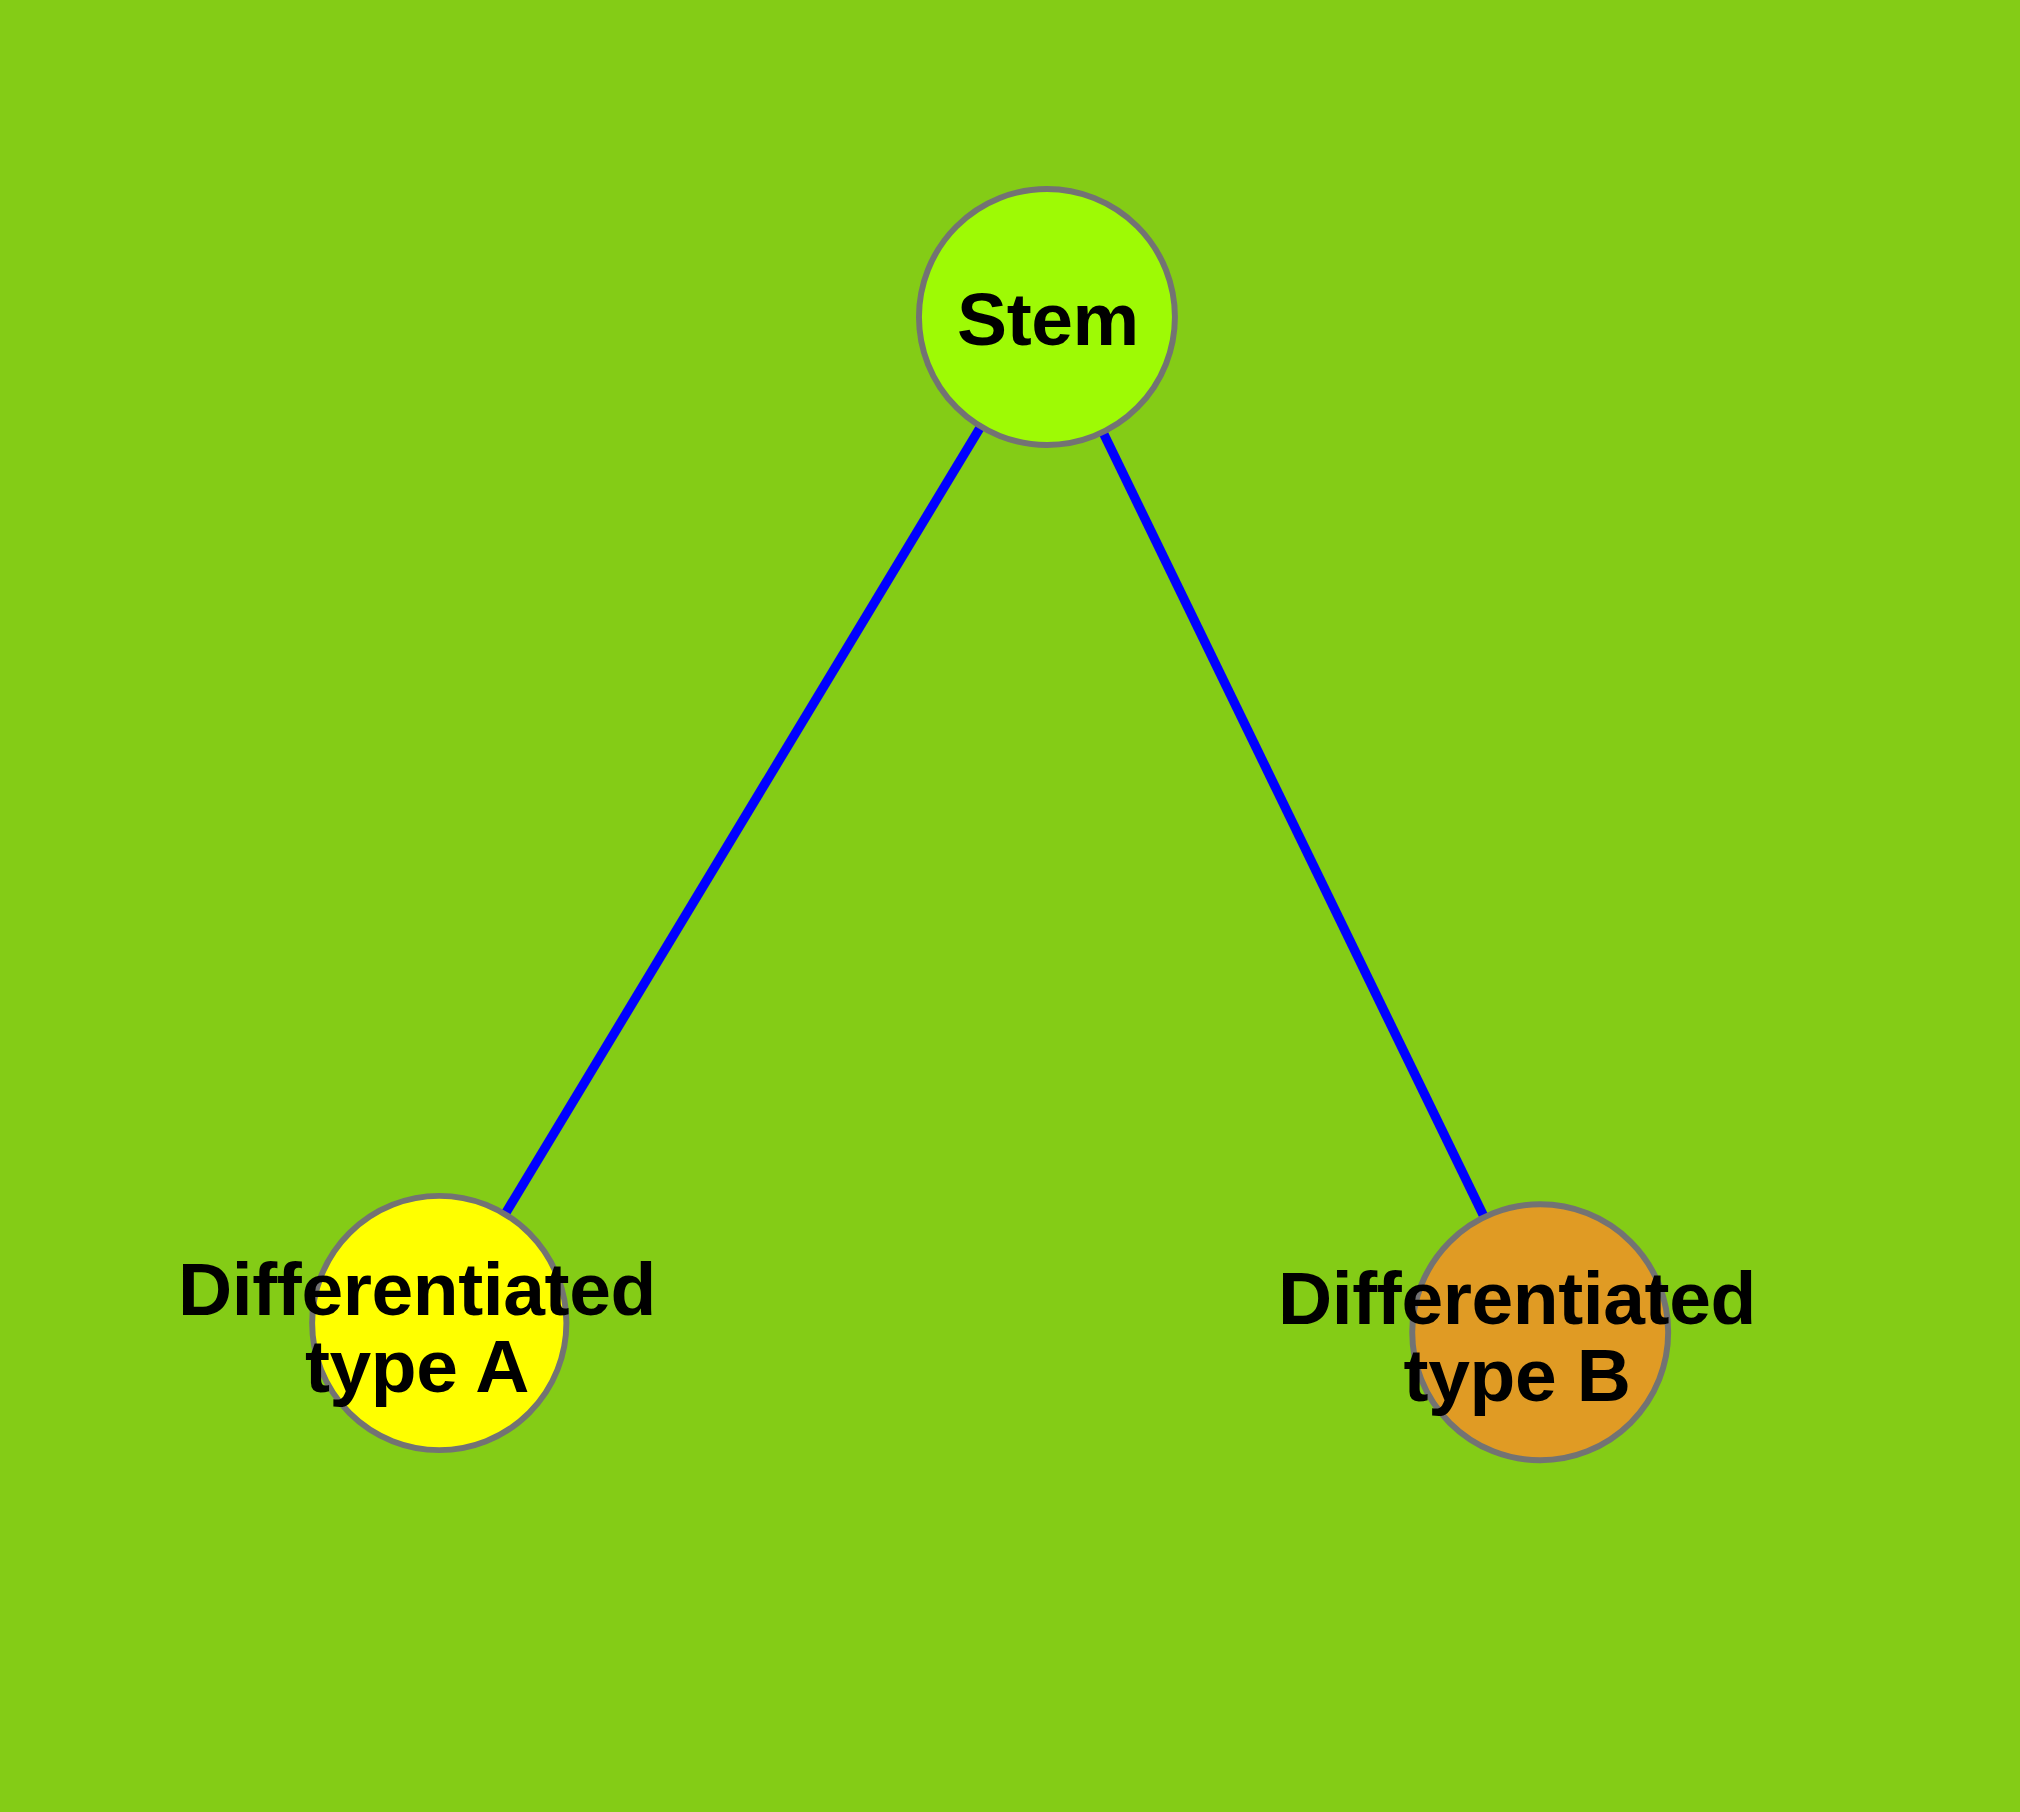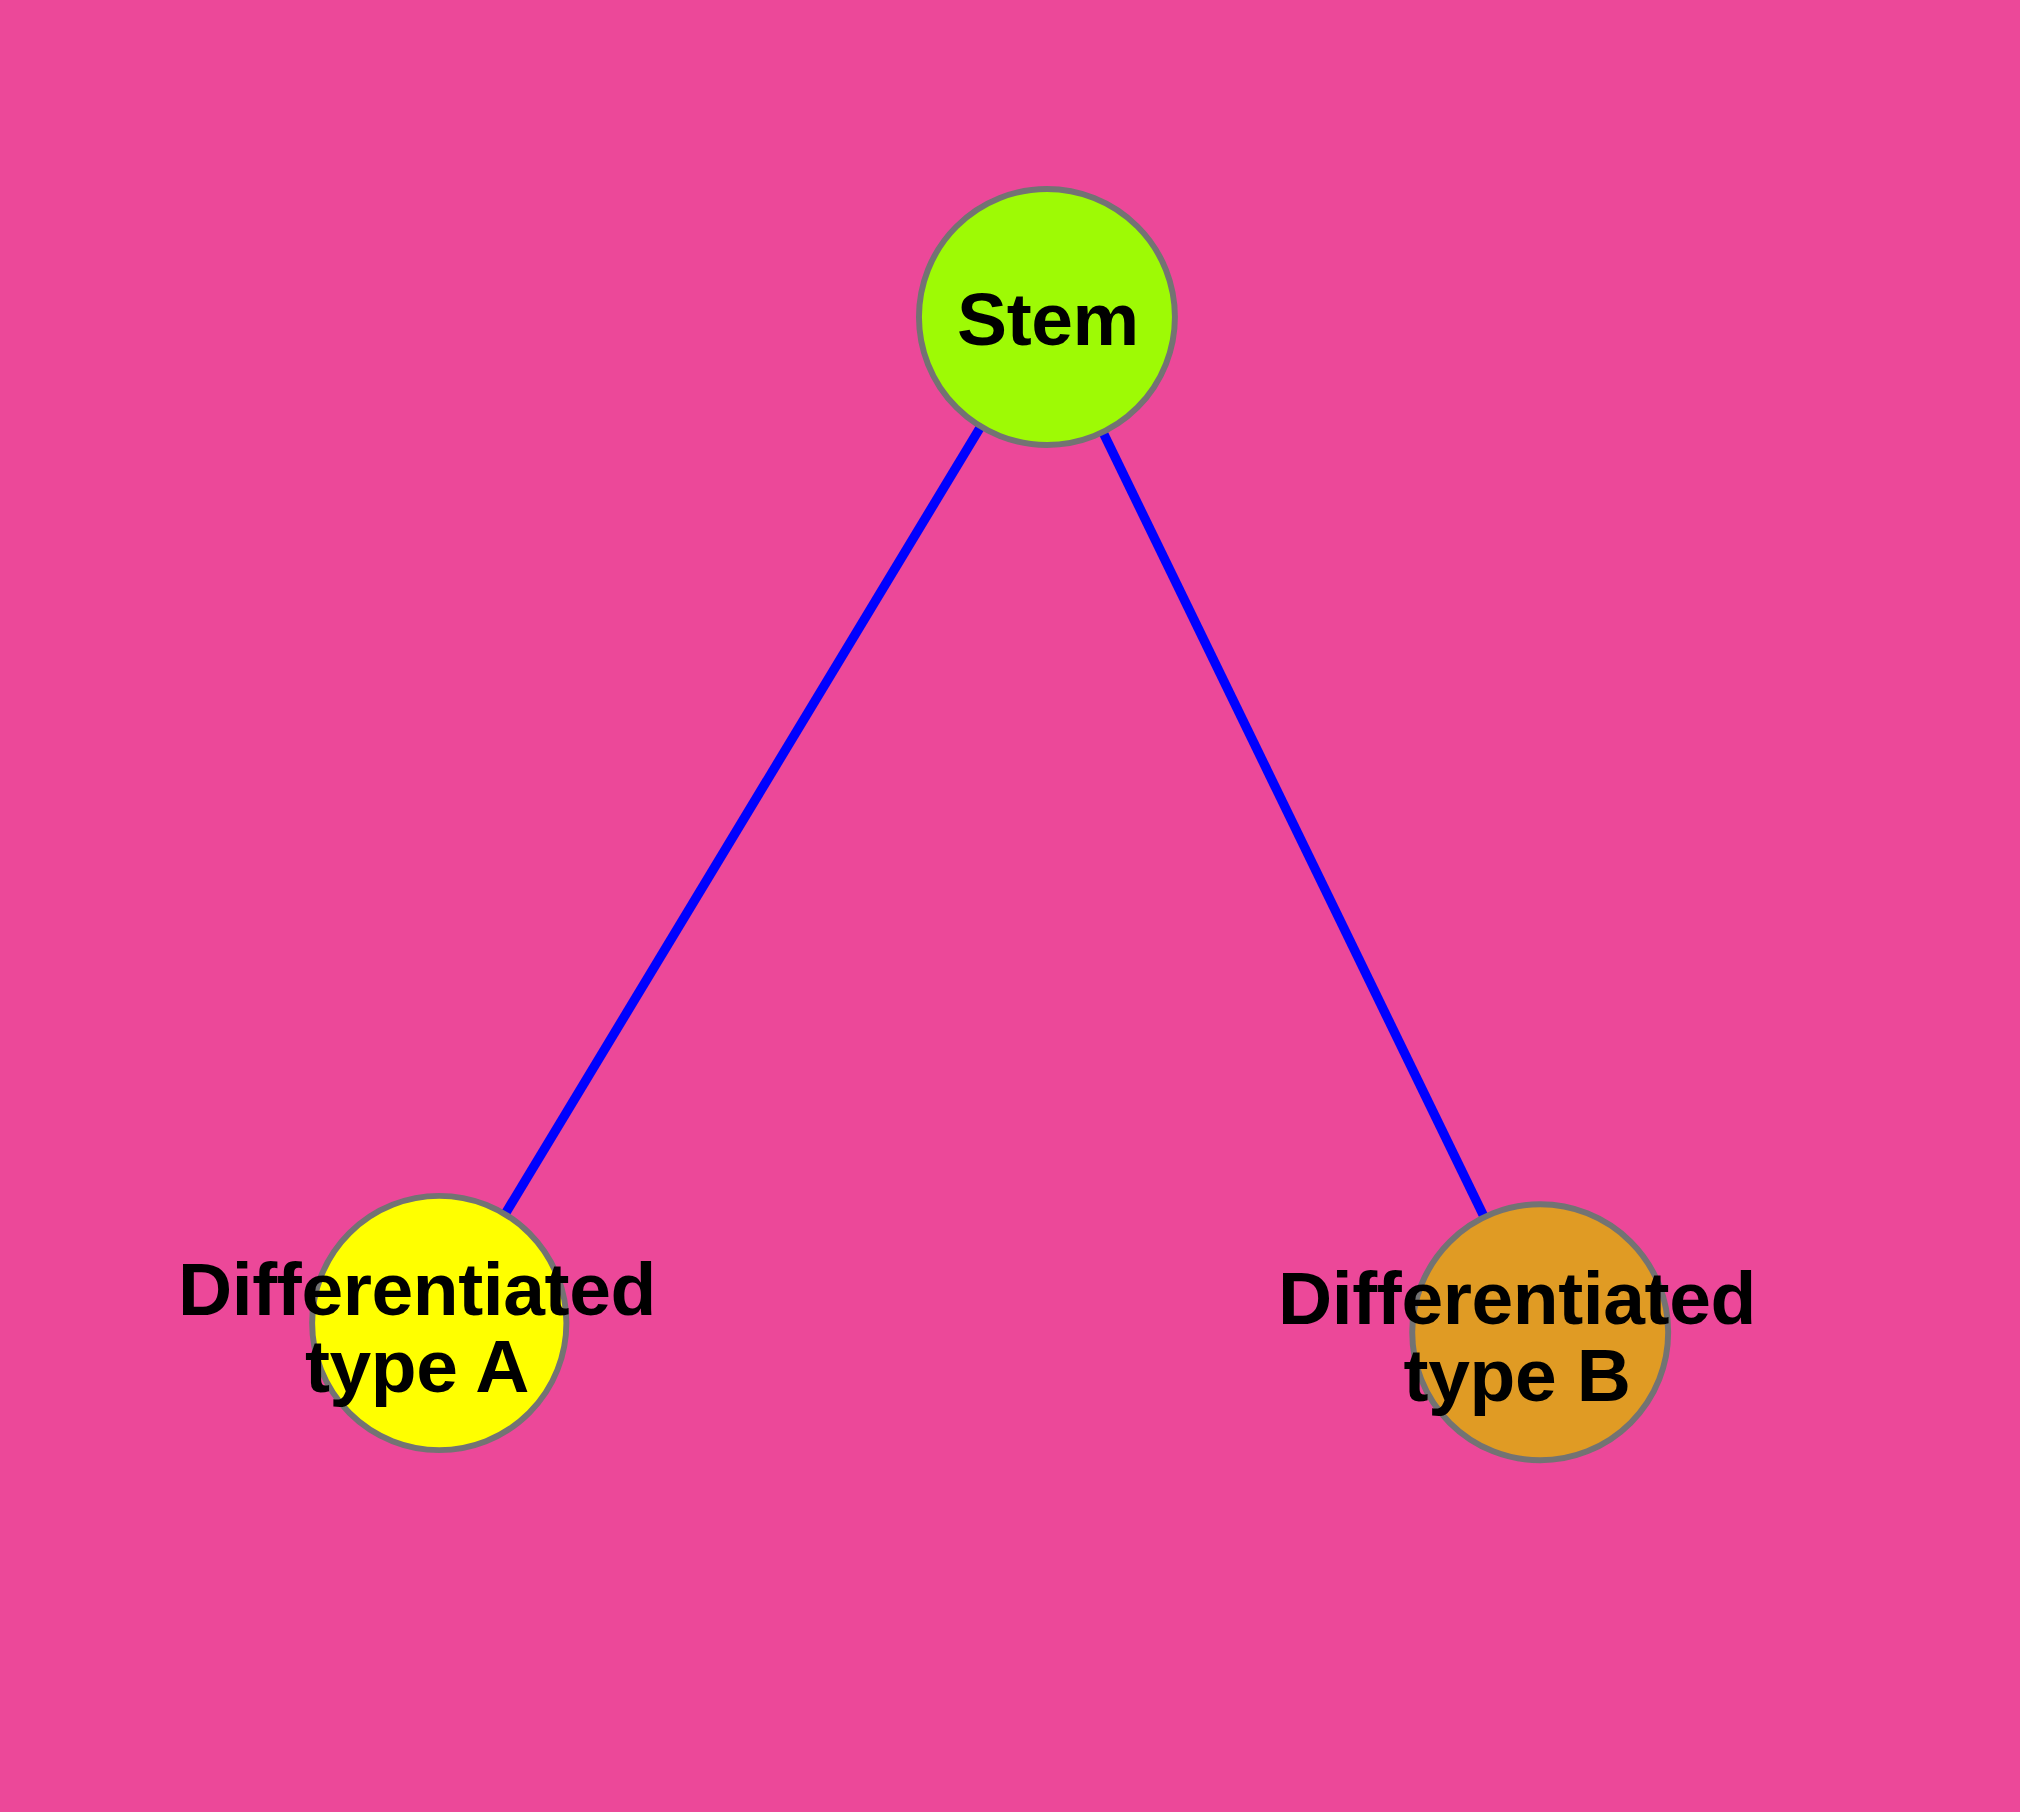--- a/index.html
+++ b/index.html
@@ -9,21 +9,21 @@
   body {
     width: 2021px;
     height: 1812px;
     overflow: hidden;
     font-family: "Liberation Sans", sans-serif;
   }
   #graph-canvas {
     position: relative;
     width: 2021px;
     height: 1812px;
-    background: #ec4899;
+    background: #84cc16;
   }
   #graph-svg {
     position: absolute;
     left: 0;
     top: 0;
     width: 2021px;
     height: 1812px;
   }
   .node-label {
     position: absolute;

